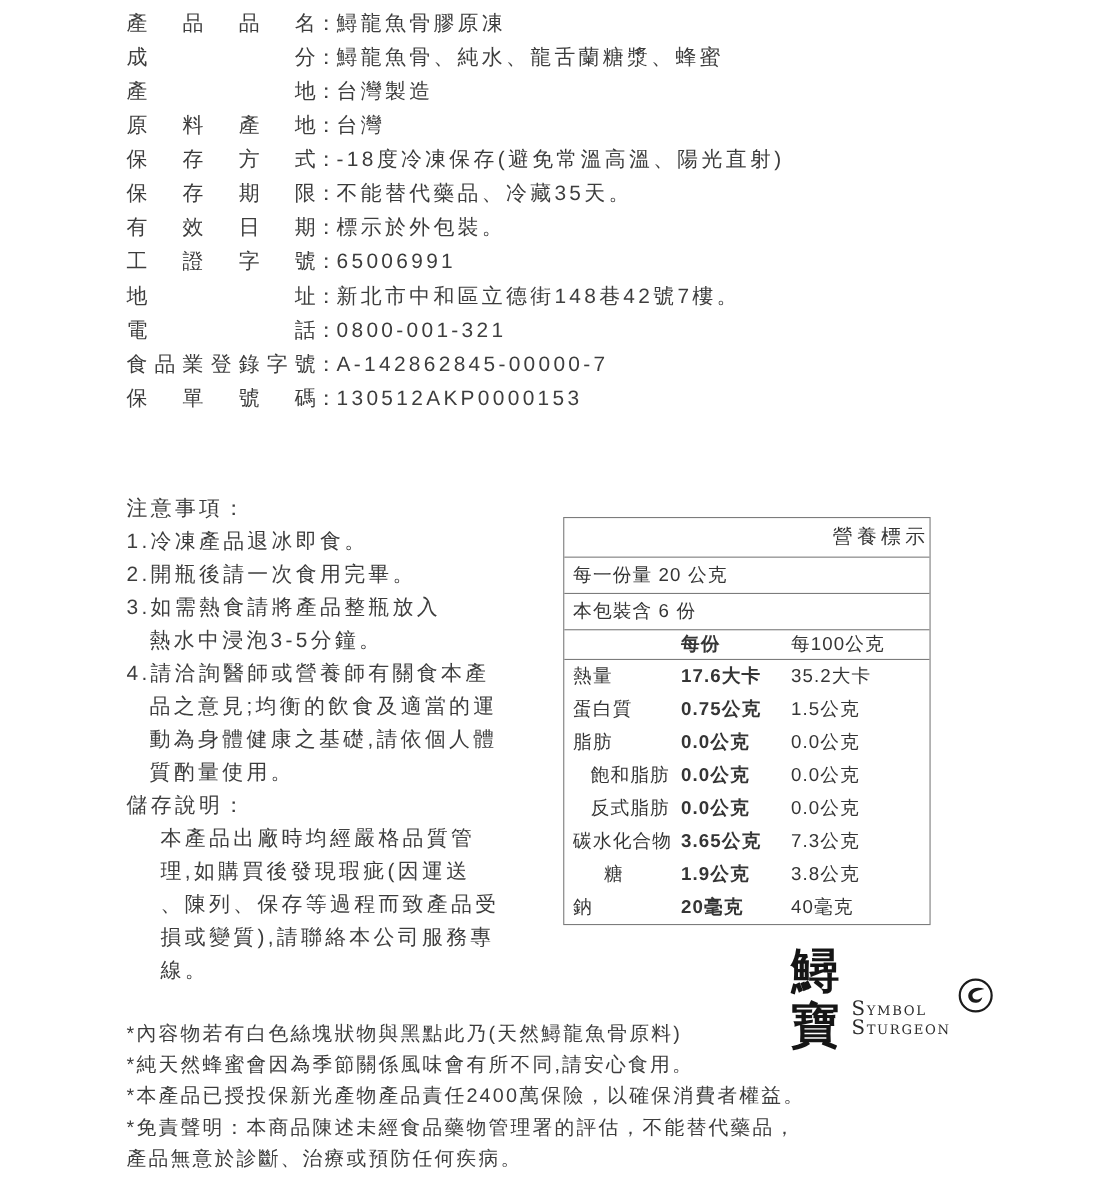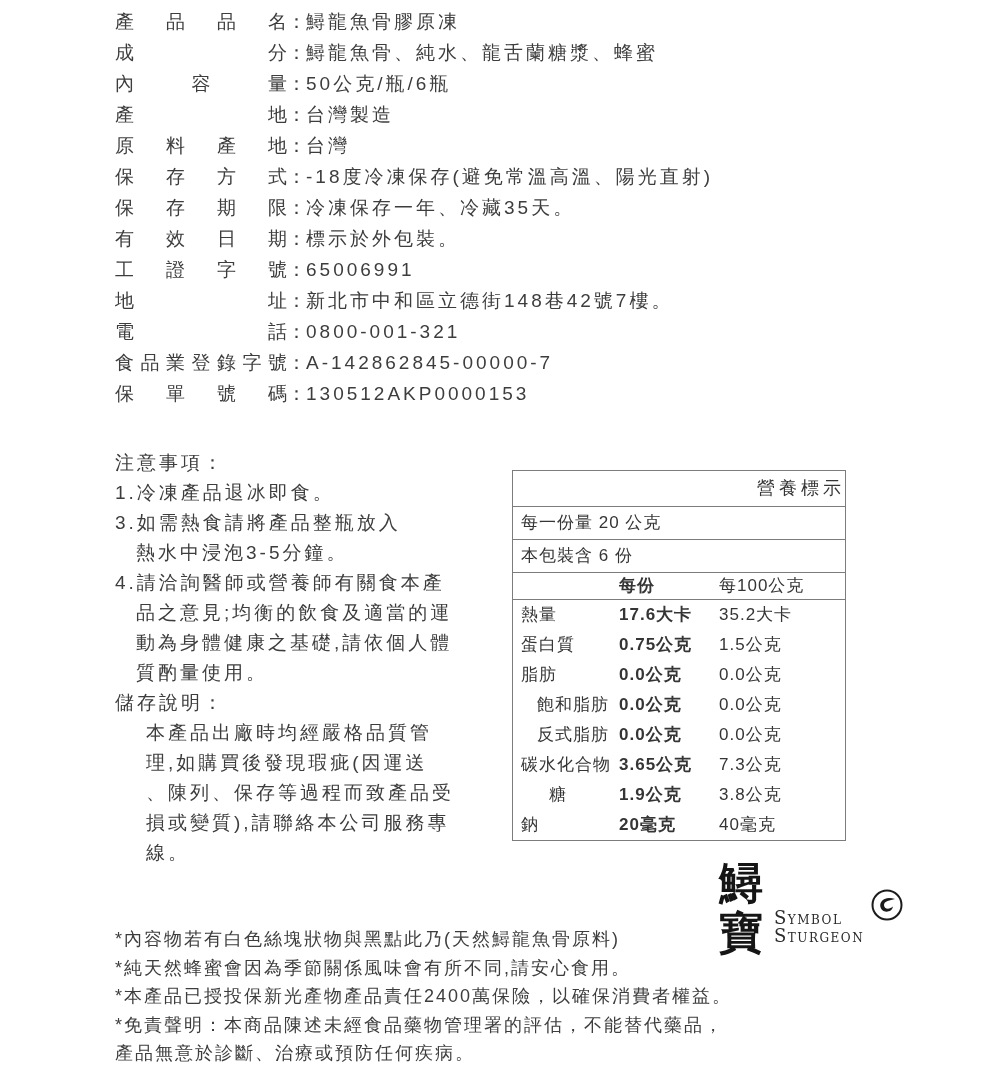--- a/index.html
+++ b/index.html
@@ -46,36 +46,36 @@
   .disc-line{white-space:nowrap;}
 </style>
 </head>
 <body>
 
 <div class="page">
 
   <section class="info">
     <div class="info-row"><span class="info-label">產品品名</span><span class="info-colon">：</span><span class="info-value">鱘龍魚骨膠原凍</span></div>
     <div class="info-row"><span class="info-label">成分</span><span class="info-colon">：</span><span class="info-value">鱘龍魚骨、純水、龍舌蘭糖漿、蜂蜜</span></div>
-    <div class="info-row"><span class="info-label">內容量</span><span class="info-colon">：</span><span class="info-value">50公克/瓶/6瓶</span></div>
     <div class="info-row"><span class="info-label">產地</span><span class="info-colon">：</span><span class="info-value">台灣製造</span></div>
     <div class="info-row"><span class="info-label">原料產地</span><span class="info-colon">：</span><span class="info-value">台灣</span></div>
     <div class="info-row"><span class="info-label">保存方式</span><span class="info-colon">：</span><span class="info-value">-18度冷凍保存(避免常溫高溫、陽光直射)</span></div>
-    <div class="info-row"><span class="info-label">保存期限</span><span class="info-colon">：</span><span class="info-value">冷凍保存一年、冷藏35天。</span></div>
+    <div class="info-row"><span class="info-label">保存期限</span><span class="info-colon">：</span><span class="info-value">不能替代藥品、冷藏35天。</span></div>
     <div class="info-row"><span class="info-label">有效日期</span><span class="info-colon">：</span><span class="info-value">標示於外包裝。</span></div>
     <div class="info-row"><span class="info-label">工證字號</span><span class="info-colon">：</span><span class="info-value">65006991</span></div>
     <div class="info-row"><span class="info-label">地址</span><span class="info-colon">：</span><span class="info-value">新北市中和區立德街148巷42號7樓。</span></div>
     <div class="info-row"><span class="info-label">電話</span><span class="info-colon">：</span><span class="info-value">0800-001-321</span></div>
     <div class="info-row"><span class="info-label">食品業登錄字號</span><span class="info-colon">：</span><span class="info-value">A-142862845-00000-7</span></div>
     <div class="info-row"><span class="info-label">保單號碼</span><span class="info-colon">：</span><span class="info-value">130512AKP0000153</span></div>
   </section>
 
   <section class="notes">
     <div class="notes-header">注意事項：</div>
     <div class="note-item">1.冷凍產品退冰即食。</div>
+    <div class="note-item">2.開瓶後請一次食用完畢。</div>
     <div class="note-item">3.如需熱食請將產品整瓶放入
 熱水中浸泡3-5分鐘。</div>
     <div class="note-item">4.請洽詢醫師或營養師有關食本產
 品之意見;均衡的飲食及適當的運
 動為身體健康之基礎,請依個人體
 質酌量使用。</div>
     <div class="notes-header">儲存說明：</div>
     <div class="storage-text">本產品出廠時均經嚴格品質管
 理,如購買後發現瑕疵(因運送
 、陳列、保存等過程而致產品受

